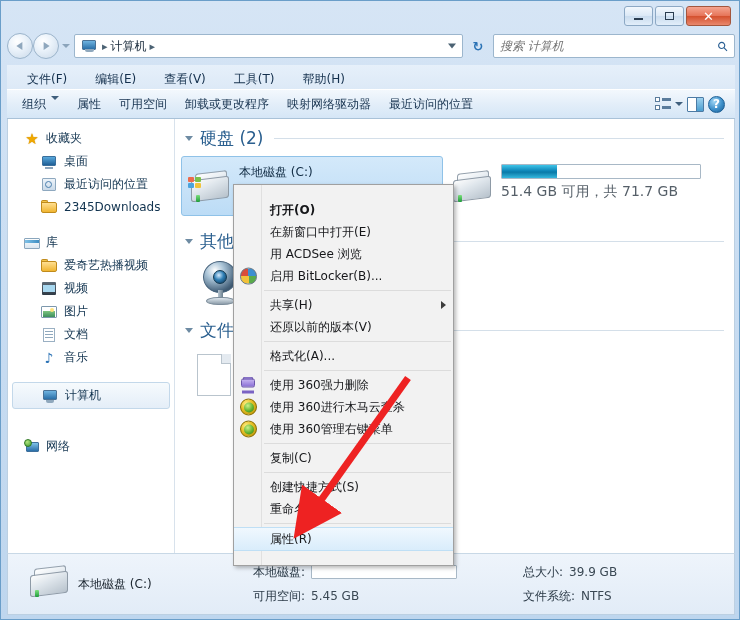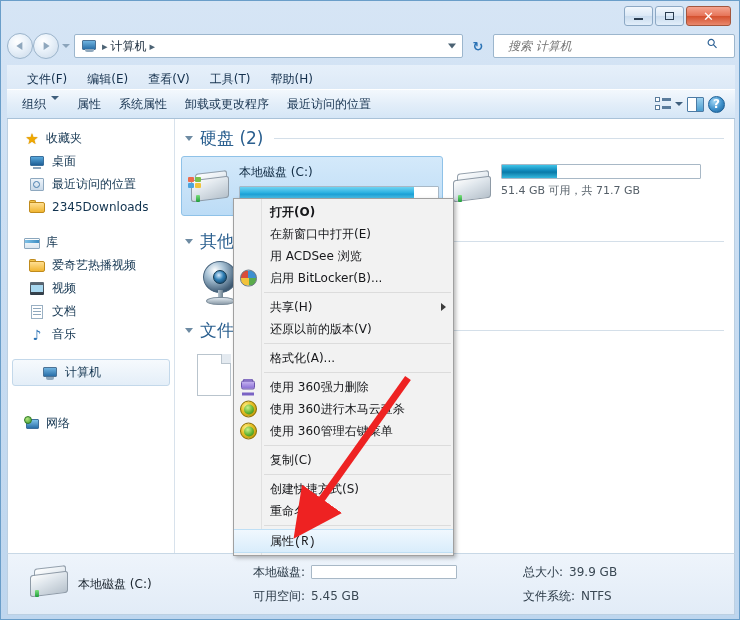--- a/index.html
+++ b/index.html
@@ -97,34 +97,34 @@
     border-top: 5px solid #4b6273;
   }
   #refresh-btn {
     width: 22px; height: 22px; flex: 0 0 auto; margin-right: 4px;
     display: flex; align-items: center; justify-content: center;
     color: #2a72b5; font-size: 13px; font-weight: bold;
   }
   #searchbox {
     width: 242px; height: 24px; flex: 0 0 auto;
     background: #ffffff; border: 1px solid #9cb6cd; border-radius: 2px;
-    display: flex; padding: 0 14px;
+    display: flex; align-items: center; padding: 0 6px;
   }
   #search-input {
     flex: 1 1 auto; border: 0; outline: 0; font-size: 12px;
     color: #5f6f7e; font-style: italic;
     font-family: "DejaVu Sans","Liberation Sans",sans-serif;
     background: transparent;
   }
   #search-icon { color: #2a5f93; font-size: 13px; transform: rotate(-45deg); }
 
   
   #menubar {
     position: absolute; left: 6px; top: 64px; width: 728px; height: 28px;
-    display: flex; align-items: center; padding-left: 10px; gap: 0;
+    display: flex; align-items: center; padding-left: 10px; gap: 8px;
     background: linear-gradient(180deg,#e6f0fa,#dbe8f6);
   }
   .menubar-item {
     padding: 3px 10px; font-size: 12px; color: #14304d; cursor: default;
   }
 
   
   #toolbar {
     position: absolute; left: 6px; top: 88px; width: 728px; height: 30px;
     background: linear-gradient(180deg,#f3f8fd 0%,#e3eef9 50%,#d5e6f6 100%);
@@ -174,21 +174,21 @@
     width: 167px; flex: 0 0 auto; background: #ffffff;
     border-right: 1px solid #d8e2ec;
     padding-top: 8px; overflow: hidden; position: relative;
   }
   .nav-group-head {
     display: flex; align-items: center; gap: 6px;
     padding: 3px 6px 3px 16px; font-size: 12px; color: #11334f; font-weight: normal;
   }
   .nav-item {
     display: flex; align-items: center; gap: 7px;
-    padding: 3px 6px 3px 21px; font-size: 12px; color: #11334f;
+    padding: 3px 6px 3px 33px; font-size: 12px; color: #11334f;
   }
   .nav-spacer { height: 13px; }
   .nav-selected {
     margin: 0 4px; padding: 4px 6px 4px 29px;
     background: linear-gradient(180deg,#f6fafd 0%,#e4eef8 100%);
     border: 1px solid #c3d8ea; border-radius: 3px;
     display: flex; align-items: center; gap: 7px; font-size: 12px; color: #11334f;
   }
   
   .ic { width: 16px; height: 16px; flex: 0 0 auto; position: relative; }
@@ -302,21 +302,21 @@
     width: 200px; height: 15px; background: #ffffff;
     border: 1px solid #a8b8c6; border-radius: 1px; overflow: hidden;
   }
   .bar-fill { height: 100%; }
   .bar-fill.cyan {
     background: linear-gradient(180deg,#6fd3f2 0%,#2ab0e0 45%,#1b9fd4 55%,#63cdef 100%);
   }
   .bar-fill.teal {
     background: linear-gradient(180deg,#3fc4e8 0%,#0e86b8 45%,#0a7aa8 55%,#35b7dd 100%);
   }
-  .drive-sub { font-size: 11px; color: #555f68; margin-top: 4px; }
+  .drive-sub { font-size: 14px; color: #555f68; margin-top: 4px; }
 
   .file-tile { padding: 10px 0 0 22px; }
   .file-icon {
     width: 34px; height: 42px; position: relative;
   }
   .file-icon .pg {
     position:absolute; left:0; top:0; width:34px; height:42px;
     background:#ffffff; border:1px solid #b9c4cd;
     clip-path: polygon(0 0, 72% 0, 100% 22%, 100% 100%, 0 100%);
   }
@@ -345,42 +345,41 @@
   }
   .webcam .base {
     position:absolute; left:7px; top:36px; width:29px; height:8px;
     border-radius:50%/60%;
     background: linear-gradient(180deg,#dfe7ee,#8d9daa);
     border:1px solid #7c8d9b;
   }
 
   
   #ctxmenu {
-    position: absolute; left: 232px; top: 197px; width: 221px;
+    position: absolute; left: 232px; top: 183px; width: 221px;
     background: #f2f2f2;
     border: 1px solid #a0a0a0;
     box-shadow: 2px 2px 4px rgba(0,0,0,0.28);
-    padding: 2px 0; z-index: 50;
+    padding: 14px 0; z-index: 50;
     font-size: 12px;
   }
   #ctxmenu .gutter {
     position: absolute; left: 0; top: 0; bottom: 0; width: 28px;
     background: #f2f2f2; border-right: 1px solid #e0e0e0;
   }
   .mi {
     position: relative; display: flex; align-items: center;
     height: 22px; padding-left: 36px; padding-right: 18px;
     color: #16171a; white-space: nowrap; z-index: 2;
   }
   .mi.bold { font-weight: bold; }
   .mi.hl {
     background: linear-gradient(180deg,#f0f8fe 0%,#d9edfb 100%);
     border-top: 1px solid #bfdff5; border-bottom: 1px solid #bfdff5;
     height: 24px;
-    font-family: Liberation Mono, monospace;
   }
   .mi .mi-ic {
     position: absolute; left: 6px; top: 50%; transform: translateY(-50%);
     width: 17px; height: 17px;
   }
   .mi .submenu-arrow {
     position: absolute; right: 7px; top: 50%; transform: translateY(-50%);
     width:0;height:0;border-top:4px solid transparent;border-bottom:4px solid transparent;
     border-left:5px solid #3d3d3d;
   }
@@ -500,22 +499,23 @@
     <div class="menubar-item">工具(T)</div>
     <div class="menubar-item">帮助(H)</div>
   </div>
 
   <div id="toolbar">
     <div class="tbitem">
       <span>组织</span>
       <span class="tb-caret"></span>
     </div>
     <div class="tbitem">属性</div>
-    <div class="tbitem">系统属性</div>
+    <div class="tbitem">可用空间</div>
     <div class="tbitem">卸载或更改程序</div>
+    <div class="tbitem">映射网络驱动器</div>
     <div class="tbitem">最近访问的位置</div>
 
     <div id="tb-right">
       <div id="views-icon">
         <span class="vbox" style="position:absolute;left:0;top:0;"></span>
         <span class="vrow" style="top:1px;left:7px;width:9px;background:#5a7c9c;"></span>
         <span class="vbox" style="position:absolute;left:0;top:8px;"></span>
         <span class="vrow" style="top:9px;left:7px;width:9px;background:#5a7c9c;"></span>
       </div>
       <span class="tb-caret"></span>
@@ -569,20 +569,28 @@
             <i></i>
           </span>
         <span>爱奇艺热播视频</span>
       </div>
       <div class="nav-item">
         <span class="ic ic-video">
             <i></i>
             <b></b>
           </span>
         <span>视频</span>
+      </div>
+      <div class="nav-item">
+        <span class="ic ic-pic">
+            <i></i>
+            <b></b>
+            <u></u>
+          </span>
+        <span>图片</span>
       </div>
       <div class="nav-item">
         <span class="ic ic-doc">
             <i></i>
             <b></b>
           </span>
         <span>文档</span>
       </div>
       <div class="nav-item">
         <span class="ic ic-music">♪</span>

